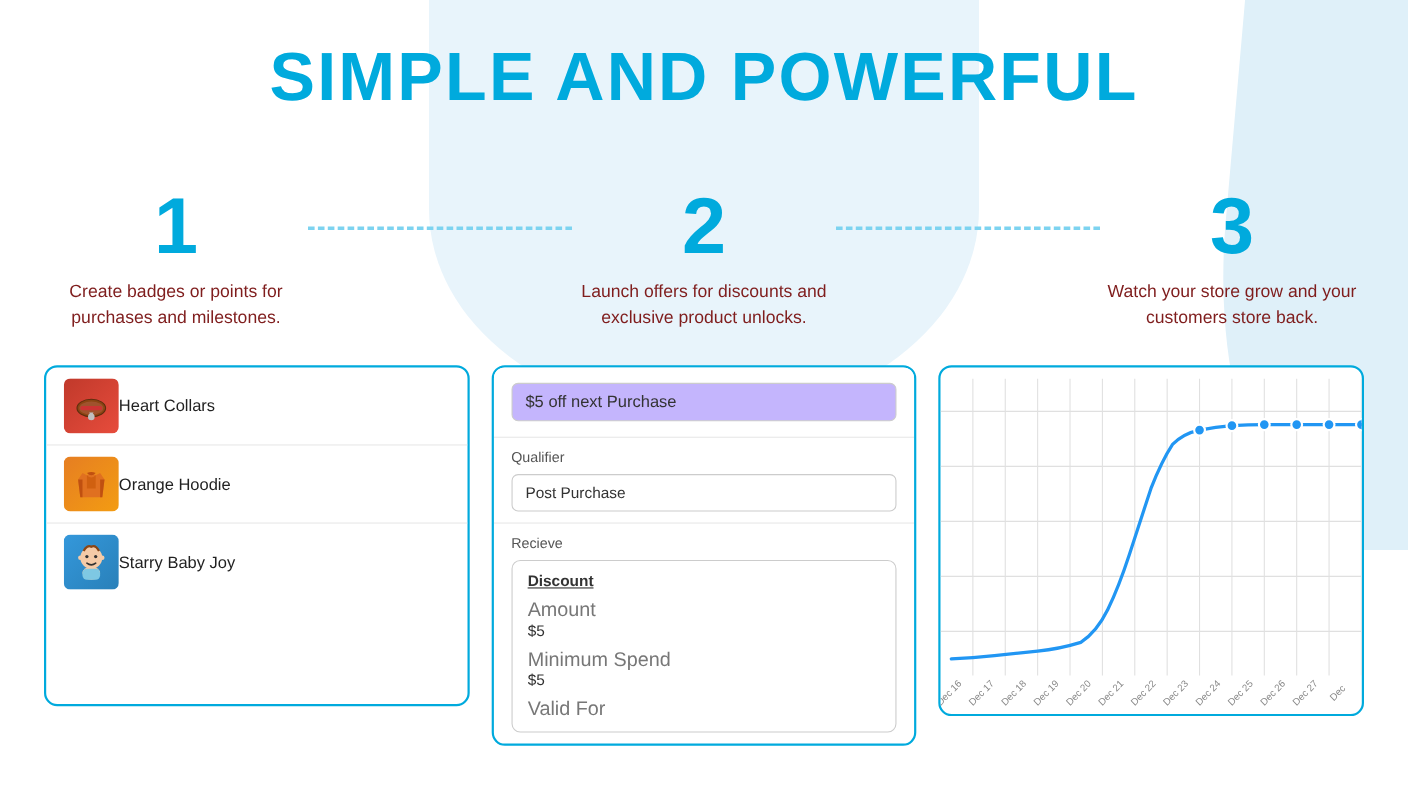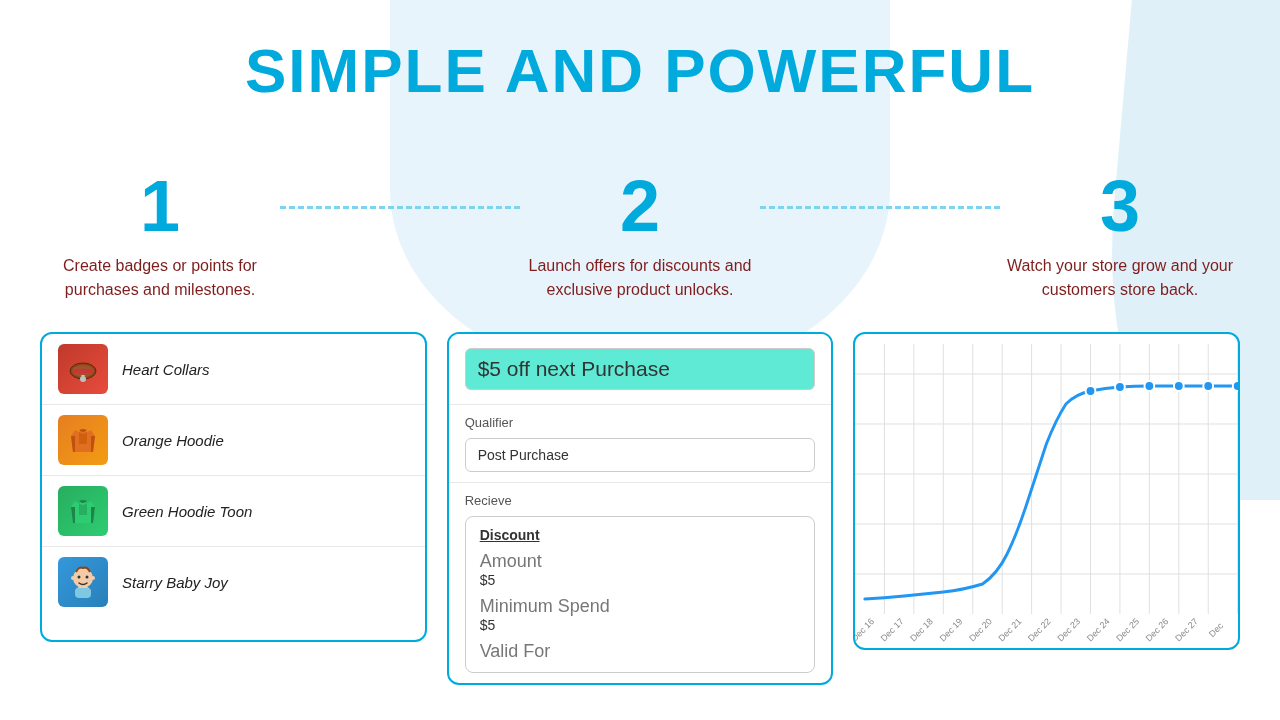--- a/index.html
+++ b/index.html
@@ -122,22 +122,20 @@
     }
 
     .product-list {
       padding: 0;
     }
     .product-item {
       display: flex;
       align-items: center;
       padding: 10px 16px;
       border-bottom: 1px solid #e8e8e8;
-      gap: 14px;
-      font-style: italic;
     }
     .product-item:last-child {
       border-bottom: none;
     }
     .product-item.selected {
       background: #f0f8ff;
     }
     .product-avatar {
       width: 50px;
       height: 50px;
@@ -209,23 +207,23 @@
     }
     .offer-title-row {
       background: #fff;
       padding: 14px 16px;
       border-bottom: 1px solid #e8e8e8;
     }
     .offer-title-box {
       border: 1px solid #ccc;
       border-radius: 6px;
       padding: 8px 12px;
-      font-size: 21px;
+      font-size: 15px;
       color: #333;
-      background: #5eead4;
+      background: #c4b5fd;
     }
     .offer-section {
       padding: 10px 16px;
       border-bottom: 1px solid #e8e8e8;
     }
     .offer-section-label {
       font-size: 13px;
       color: #555;
       margin-bottom: 8px;
     }
@@ -353,34 +351,20 @@
                 <path d="M6 14 L10 14 L10 30 L8 30 Z" fill="#c05010"></path>
                 <path d="M26 14 L30 14 L28 30 L26 30 Z" fill="#c05010"></path>
                 <path d="M14 8 Q18 12 22 8 Q18 6 14 8 Z" fill="#c05010"></path>
               </svg>
             </div>
           </div>
           <span class="product-name">Orange Hoodie</span>
         </div>
 
 
-        <div class="product-item">
-          <div class="product-avatar">
-            <div class="img-green-hoodie">
-              <svg width="36" height="36" viewBox="0 0 36 36">
-                <path d="M6 14 L10 8 L14 10 L18 8 L22 10 L26 8 L30 14 L28 30 L8 30 Z" fill="#2ecc71"></path>
-                <path d="M14 10 Q18 14 22 10 L22 22 L14 22 Z" fill="#27ae60"></path>
-                <path d="M6 14 L10 14 L10 30 L8 30 Z" fill="#1e8449"></path>
-                <path d="M26 14 L30 14 L28 30 L26 30 Z" fill="#1e8449"></path>
-                <path d="M14 8 Q18 12 22 8 Q18 6 14 8 Z" fill="#1e8449"></path>
-              </svg>
-            </div>
-          </div>
-          <span class="product-name">Green Hoodie Toon</span>
-        </div>
 
         <div class="product-item">
           <div class="product-avatar">
             <div class="img-starry-baby">
               <svg width="36" height="36" viewBox="0 0 36 36">
                 <circle cx="18" cy="14" r="10" fill="#f5cba7"></circle>
                 <circle cx="14" cy="13" r="1.5" fill="#333"></circle>
                 <circle cx="22" cy="13" r="1.5" fill="#333"></circle>
                 <path d="M14 19 Q18 22 22 19" stroke="#333" stroke-width="1.5" fill="none" stroke-linecap="round"></path>
                 <ellipse cx="18" cy="28" rx="8" ry="6" fill="#f5cba7"></ellipse>

